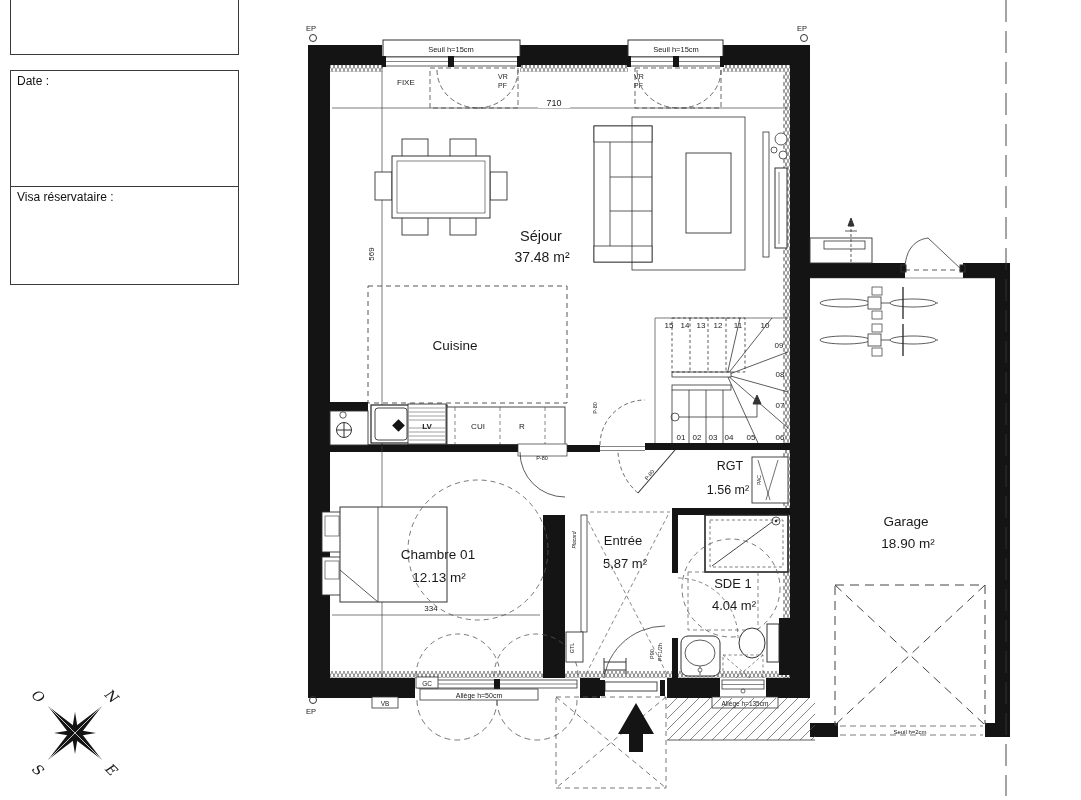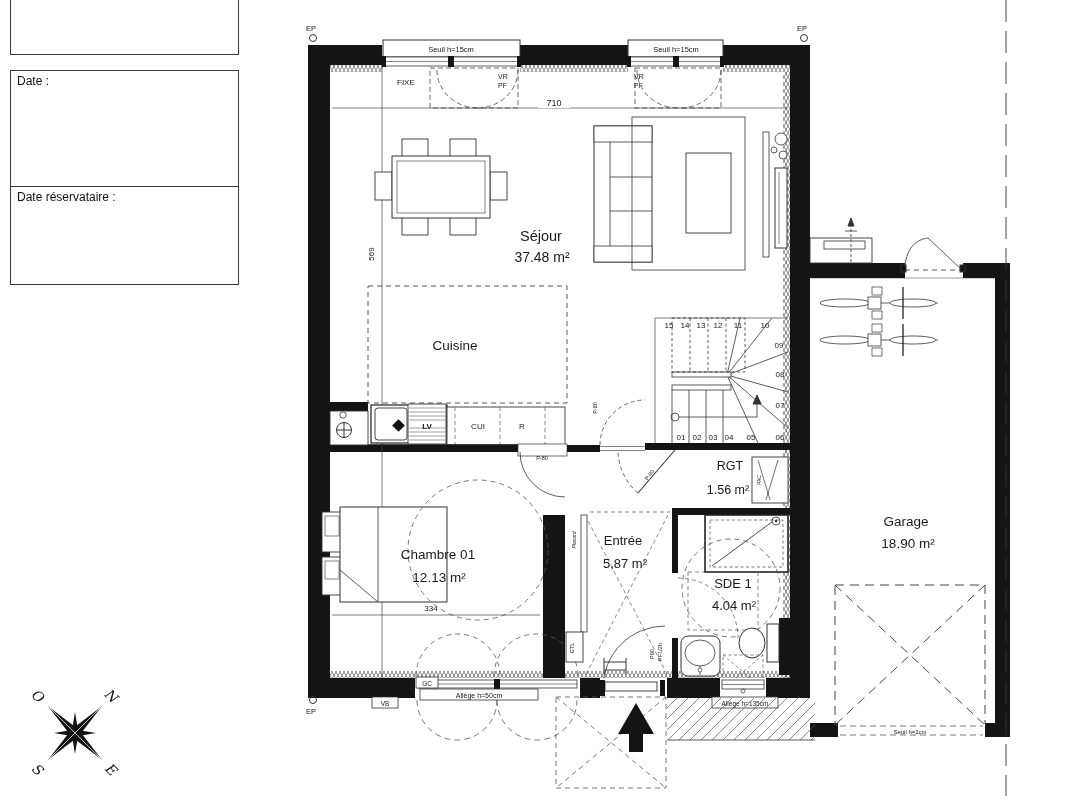--- a/index.html
+++ b/index.html
@@ -16,21 +16,21 @@
 
 <div id="stage">
 
   <div class="formbox" style="top:-12px;height:67px;">
     
   </div>
   <div class="formbox" style="top:70px;height:128px;">
     <div class="lbl">Date :</div>
   </div>
   <div class="formbox" style="top:186px;height:99px;">
-    <div class="lbl">Date réservataire :</div>
+    <div class="lbl">Visa réservataire :</div>
   </div>
 
   <svg width="1081" height="800" viewBox="0 0 1081 800">
     <defs>
       <pattern id="ins" width="4" height="7" patternUnits="userSpaceOnUse">
         <path d="M0,0 L4,7 M4,0 L0,7" stroke="#333" stroke-width="0.6" fill="none"></path>
       </pattern>
       <pattern id="hatch" width="11" height="11" patternUnits="userSpaceOnUse">
         <path d="M0,11 L11,0" stroke="#555" stroke-width="0.7" fill="none"></path>
       </pattern>

